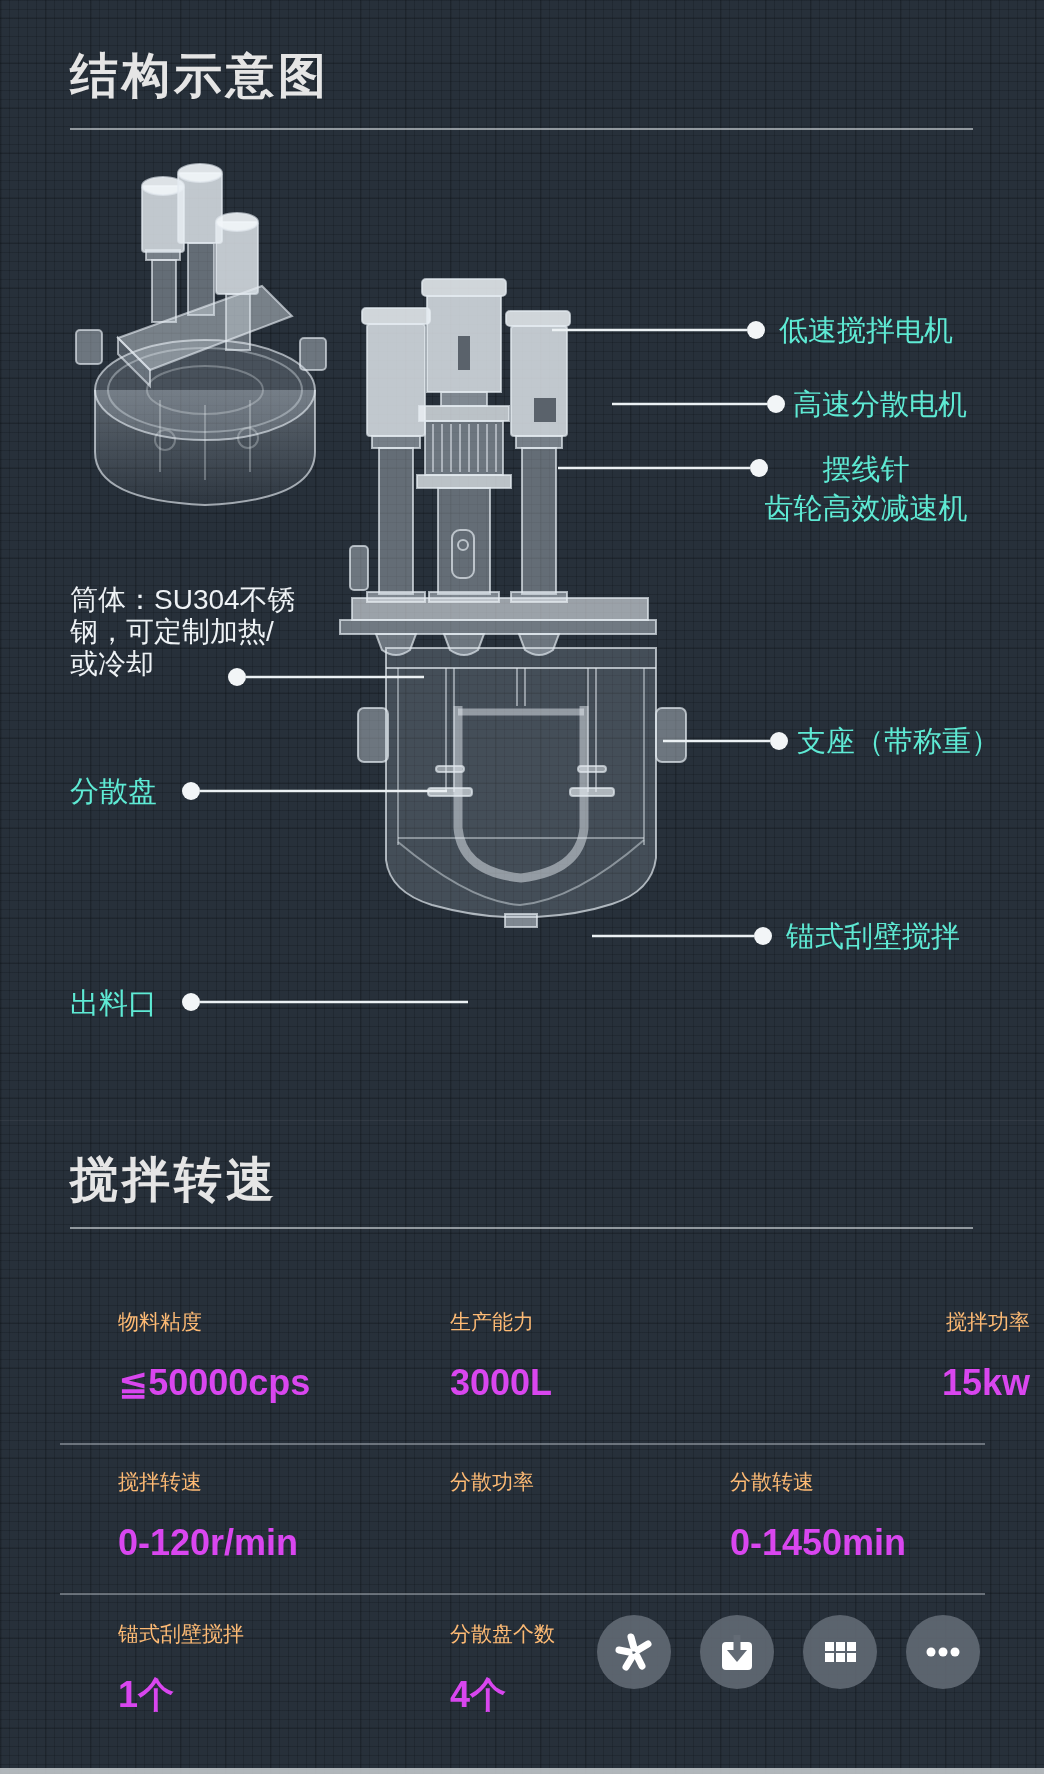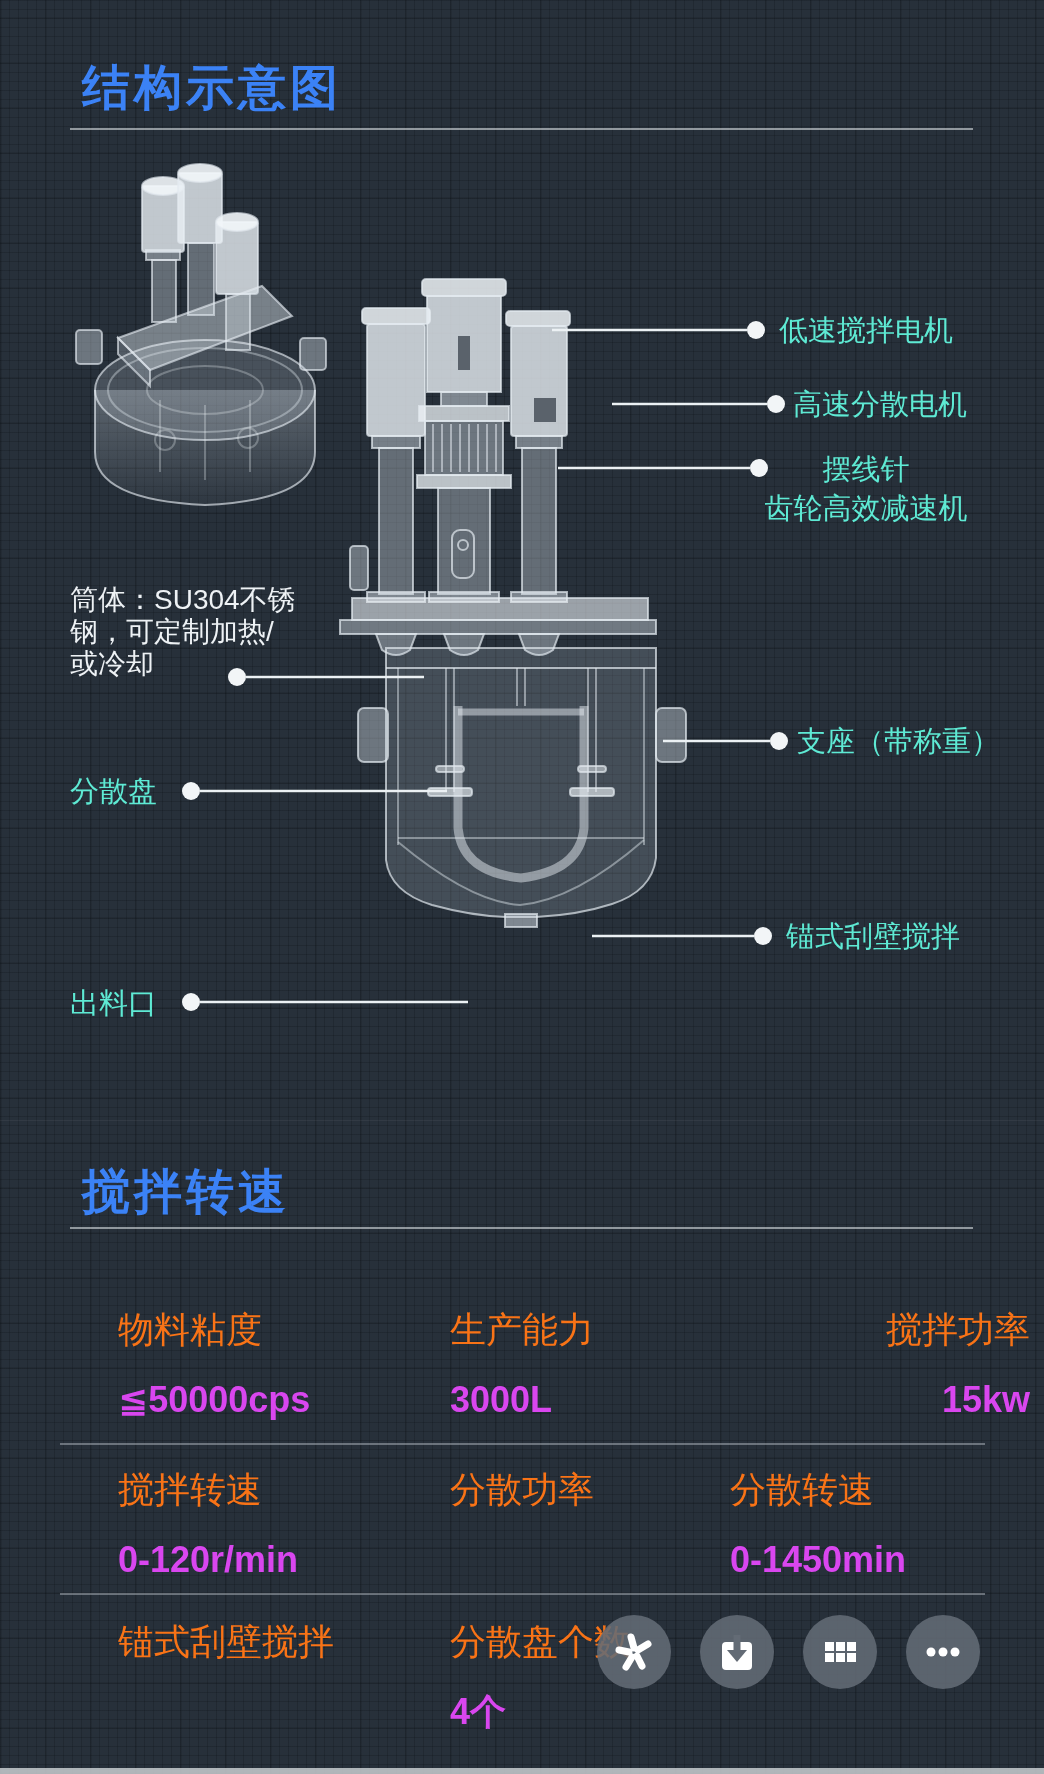--- a/index.html
+++ b/index.html
@@ -9,34 +9,34 @@
     background-color:#27303a;
     background-image:
       repeating-linear-gradient(90deg, rgba(8,12,16,.20) 0 1px, transparent 1px 9px),
       repeating-linear-gradient(0deg, rgba(8,12,16,.20) 0 1px, transparent 1px 9px),
       repeating-linear-gradient(90deg, rgba(0,0,0,.10) 0 2px, transparent 2px 45px),
       repeating-linear-gradient(0deg, rgba(0,0,0,.10) 0 2px, transparent 2px 45px);
     color:#f4f7f9;
   }
   .abs{position:absolute;}
   .section-title{
-    font-size:48px;font-weight:700;letter-spacing:4px;color:#3b82f6;line-height:1;
-    margin:12px;
+    font-size:48px;font-weight:700;letter-spacing:4px;color:#e5e5e5;line-height:1;
+    margin:0;
   }
   .rule{height:2px;background:rgba(235,240,243,.55);}
   .artwork{position:absolute;left:0;top:0;width:1044px;height:1774px;pointer-events:none;}
   .callout{
     font-size:29px;color:#5eead4;line-height:1.2;white-space:nowrap;
   }
   .callout.multiline{white-space:normal;text-align:center;line-height:39px;}
   .callout-block{
     font-size:28px;color:#eef2f5;line-height:32px;white-space:nowrap;
   }
   .spec-cell{width:300px;}
-  .spec-label{font-size:36px;color:#f97316;line-height:1.1;white-space:nowrap;}
+  .spec-label{font-size:21px;color:#fdba74;line-height:1.1;white-space:nowrap;}
   .spec-value{font-size:36px;font-weight:700;color:#d946ef;line-height:1.1;margin-top:30px;white-space:nowrap;}
   .table-divider{height:2px;background:rgba(205,213,219,.42);}
   .fab{
     position:absolute;width:74px;height:74px;border-radius:50%;
     background:rgba(99,107,117,.88);border:none;padding:0;cursor:pointer;
     display:flex;align-items:center;justify-content:center;
   }
   .fab svg{display:block;}
   .photo-seam{left:0;top:1120px;width:1044px;height:1px;background:rgba(255,255,255,.05);}
   .bottom-strip{left:0;top:1768px;width:1044px;height:6px;background:#c9ced1;opacity:.85;}
@@ -221,20 +221,21 @@
   <div class="spec-label">分散功率</div>
 </div>
 <div class="abs spec-cell" style="left:730px;top:1470px;">
   <div class="spec-label">分散转速</div>
   <div class="spec-value">0-1450min</div>
 </div>
 <div class="abs table-divider" style="left:60px;top:1593px;width:925px;"></div>
 
 <div class="abs spec-cell" style="left:118px;top:1622px;">
   <div class="spec-label">锚式刮壁搅拌</div>
+  <div class="spec-value">1个</div>
 </div>
 <div class="abs spec-cell" style="left:450px;top:1622px;">
   <div class="spec-label">分散盘个数</div>
   <div class="spec-value">4个</div>
 </div>
 
 <button class="fab" style="left:597px;top:1615px;">
   <svg width="46" height="46" viewBox="-23 -23 46 46">
     <g stroke="#ffffff" stroke-width="7" stroke-linecap="round">
       <line x1="0" y1="-4" x2="-3" y2="-15"></line>

